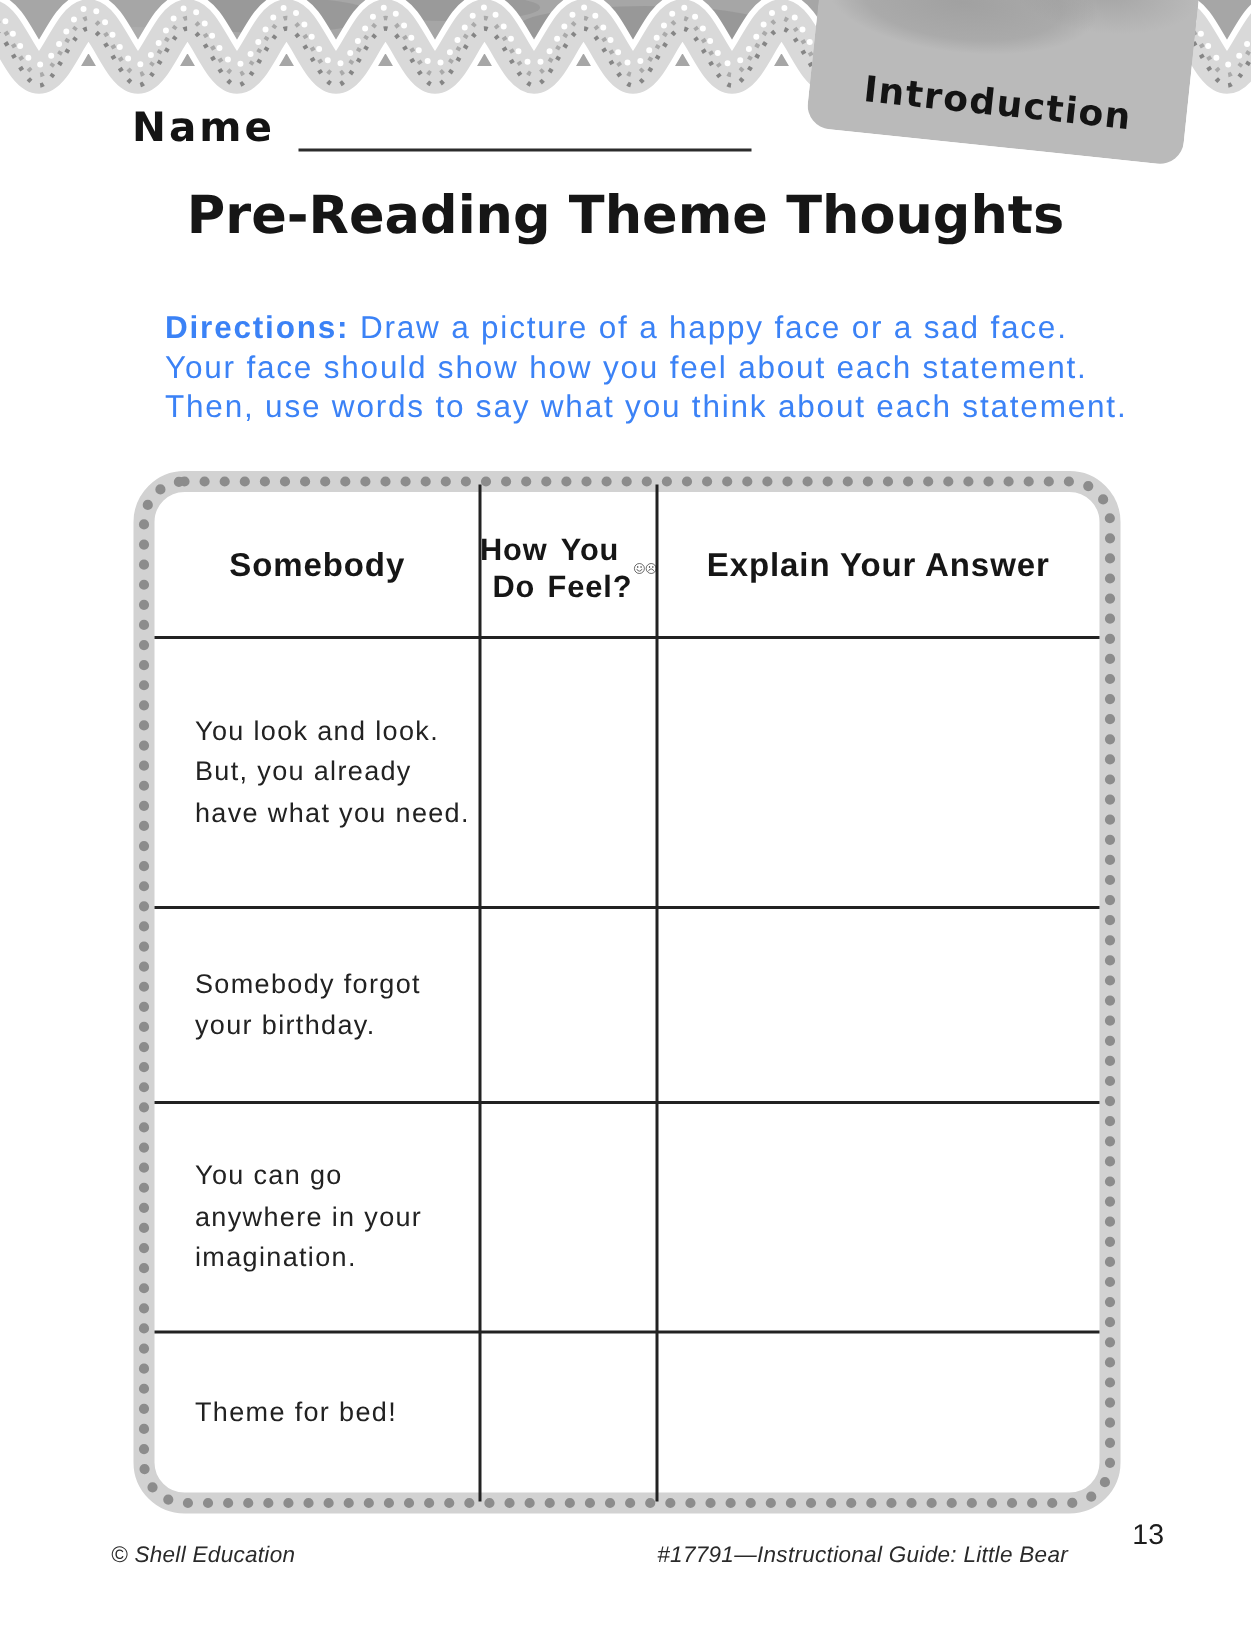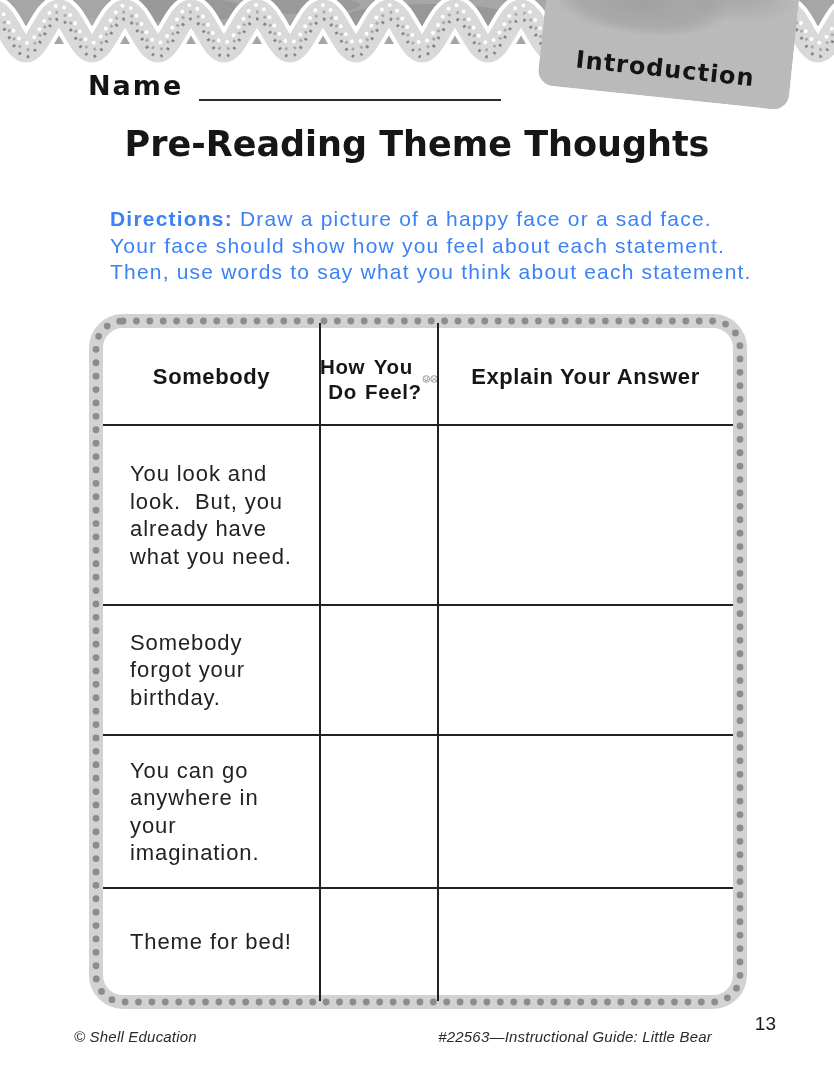--- a/index.html
+++ b/index.html
@@ -113,22 +113,22 @@
     letter-spacing: 0.6px;
     color: #161616;
   }
   .hdr-feel { font-size: 20.5px; line-height: 25px; padding-top: 4px; }
   .faces-svg { display: block; margin-top: 1px; }
 
   .stmt-cell {
     display: flex;
     align-items: center;
     padding-left: 27px;
-    padding-right: 20px;
-    font-size: 22px;
+    padding-right: 6px;
+    font-size: 18px;
     letter-spacing: 0.9px;
     line-height: 27.5px;
     white-space: pre-wrap;
     color: #222222;
   }
   .blank-cell { }
 
   
   .footer-copyright {
     position: absolute;
@@ -249,16 +249,16 @@
       <div class="cell blank-cell"></div>
       <div class="cell blank-cell"></div>
 
       <div class="cell stmt-cell">Theme for bed!</div>
       <div class="cell blank-cell"></div>
       <div class="cell blank-cell"></div>
     </div>
   </div>
 
   <div class="footer-copyright">© Shell Education</div>
-  <div class="footer-source">#22563—Instructional Guide: Little Bear</div>
+  <div class="footer-source">#17791—Instructional Guide: Little Bear</div>
   <div class="footer-page-number">13</div>
 
 </div>
 
 </body></html>

